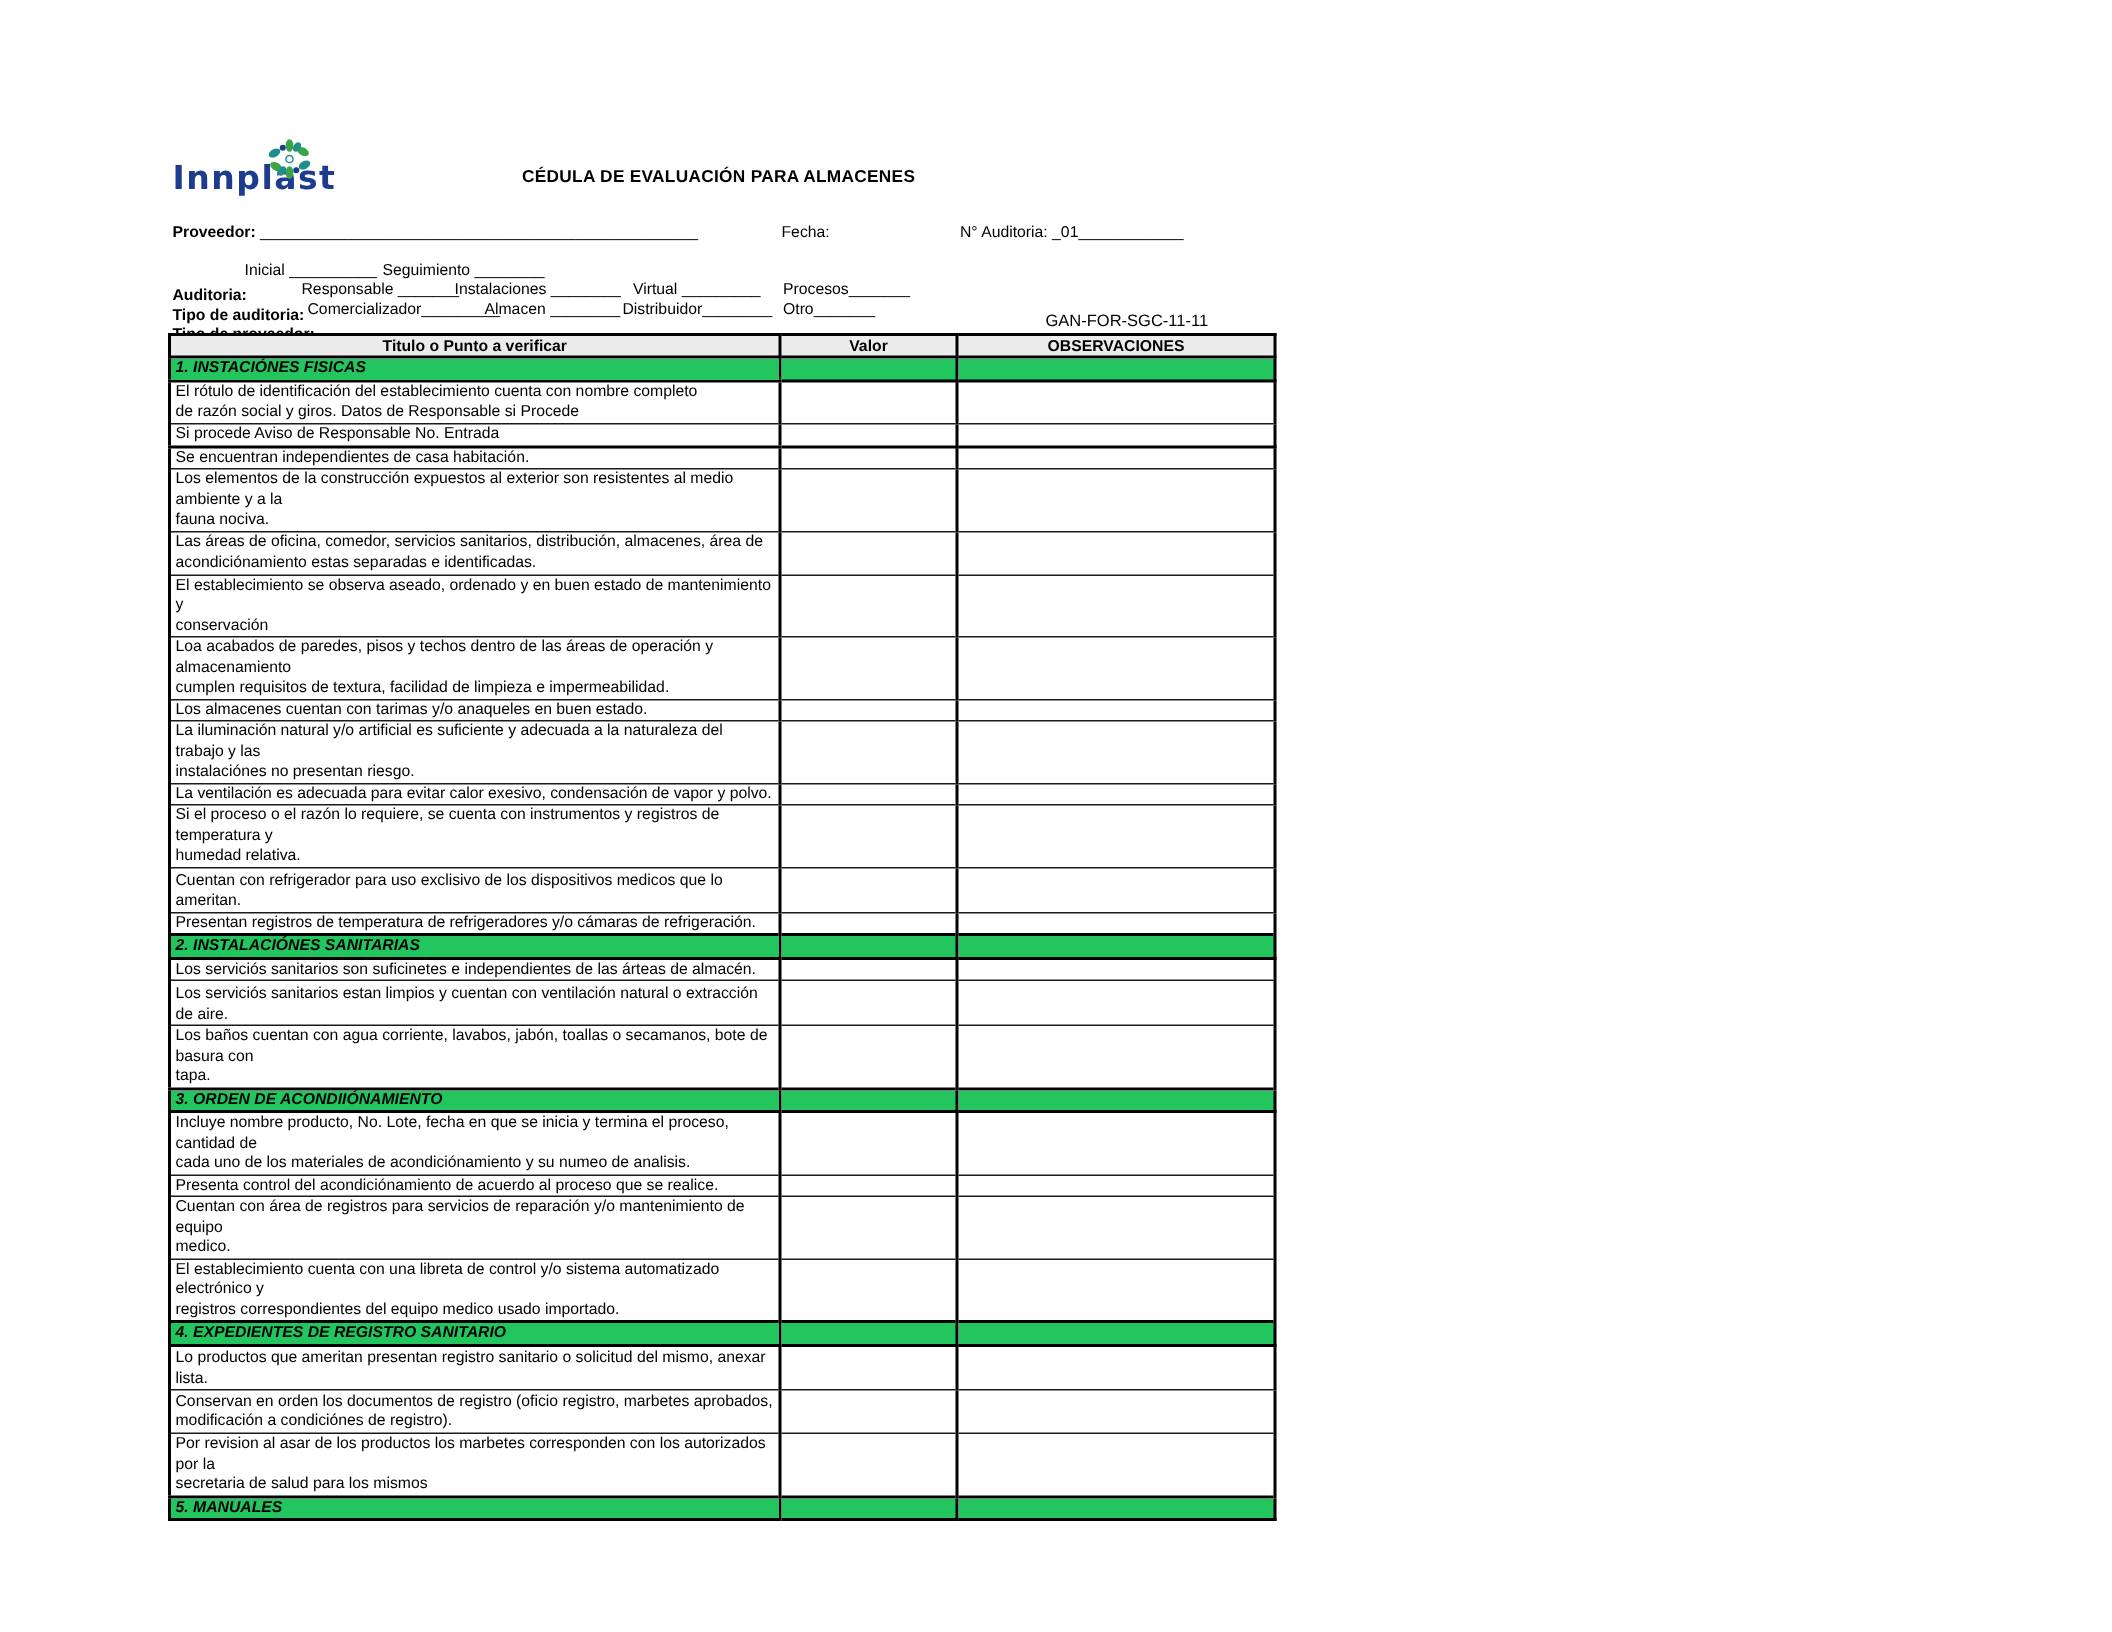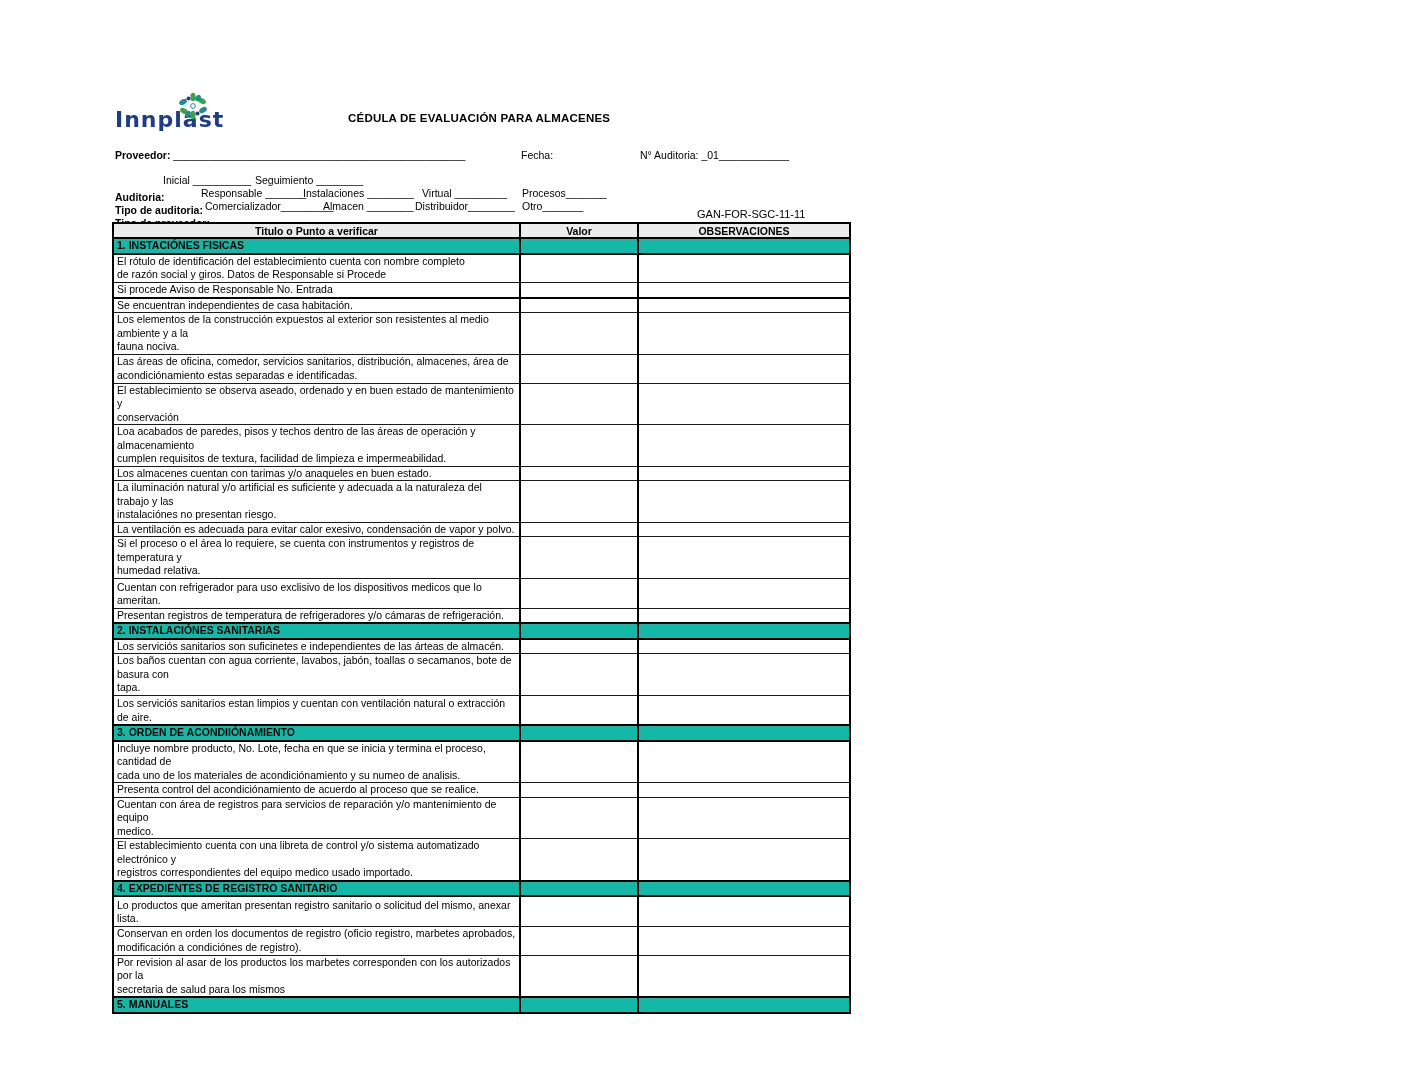--- a/index.html
+++ b/index.html
@@ -20,21 +20,21 @@
 
   
   table.checklist { position:absolute; left:112px; top:222px; width:737px; border-collapse:collapse; table-layout:fixed; border:2px solid #000; font-size:10.5px; }
   .checklist col.c1 { width:407px; }
   .checklist col.c2 { width:118px; }
   .checklist col.c3 { width:212px; }
   .checklist th, .checklist td { border:1px solid #1a1a1a; padding:0 3px; vertical-align:middle; overflow:hidden; }
   .checklist thead th { height:15px; font-size:10.5px; font-weight:bold; text-align:center; background:#ececec; border:2px solid #000; }
   .checklist td.valor-cell, .checklist th.valor-h { border-left:2px solid #000; border-right:2px solid #000; }
   .checklist td.obs-cell,  .checklist th.obs-h  { border-right:2px solid #000; }
-  .checklist tr.section-row td { height:14px; background:#14b8a6; font-weight:bold; border-top:2px solid #000; border-bottom:2px solid #000; }
+  .checklist tr.section-row td { height:14px; background:#22c55e; font-weight:bold; border-top:2px solid #000; border-bottom:2px solid #000;font-style:italic; }
   .checklist td.col-title { position:relative; white-space:pre-line; line-height:13.5px; }
   .checklist tr.h1 td { height:13px; }
   .checklist tr.h2 td { height:29px; }
   .checklist tr.h2b td { height:30px; }
   .checklist tr.h3 td { height:40px; }
   .checklist tr.h2b td.col-title, .checklist tr.h3 td.col-title { vertical-align:bottom; }
   .checklist tr.thick-bottom td { border-bottom:2px solid #000; }
 </style>
 </head>
 <body>
@@ -175,21 +175,21 @@
 instalaciónes no presentan riesgo.</td>
           <td class="valor-cell"></td>
           <td class="obs-cell"></td>
         </tr>
         <tr class="item-row h1">
           <td class="col-title">La ventilación es adecuada para evitar calor exesivo, condensación de vapor y polvo.</td>
           <td class="valor-cell"></td>
           <td class="obs-cell"></td>
         </tr>
         <tr class="item-row h2">
-          <td class="col-title">Si el proceso o el área lo requiere, se cuenta con instrumentos y registros de temperatura y
+          <td class="col-title">Si el proceso o el razón lo requiere, se cuenta con instrumentos y registros de temperatura y
 humedad relativa.</td>
           <td class="valor-cell"></td>
           <td class="obs-cell"></td>
         </tr>
         <tr class="item-row h2b">
           <td class="col-title">Cuentan con refrigerador para uso exclisivo de los dispositivos medicos que lo ameritan.</td>
           <td class="valor-cell"></td>
           <td class="obs-cell"></td>
         </tr>
         <tr class="item-row h1">
@@ -200,31 +200,31 @@
         <tr class="section-row">
           <td class="col-title">2. INSTALACIÓNES SANITARIAS</td>
           <td class="valor-cell"></td>
           <td class="obs-cell"></td>
         </tr>
         <tr class="item-row h1">
           <td class="col-title">Los serviciós sanitarios son suficinetes e independientes de las árteas de almacén.</td>
           <td class="valor-cell"></td>
           <td class="obs-cell"></td>
         </tr>
+        <tr class="item-row h2b">
+          <td class="col-title">Los serviciós sanitarios estan limpios y cuentan con ventilación natural o extracción de aire.</td>
+          <td class="valor-cell"></td>
+          <td class="obs-cell"></td>
+        </tr>
         <tr class="item-row h2">
           <td class="col-title">Los baños cuentan con agua corriente, lavabos, jabón, toallas o secamanos, bote de basura con
 tapa.</td>
           <td class="valor-cell"></td>
           <td class="obs-cell"></td>
         </tr>
-        <tr class="item-row h2b">
-          <td class="col-title">Los serviciós sanitarios estan limpios y cuentan con ventilación natural o extracción de aire.</td>
-          <td class="valor-cell"></td>
-          <td class="obs-cell"></td>
-        </tr>
         <tr class="section-row">
           <td class="col-title">3. ORDEN DE ACONDIIÓNAMIENTO</td>
           <td class="valor-cell"></td>
           <td class="obs-cell"></td>
         </tr>
         <tr class="item-row h2">
           <td class="col-title">Incluye nombre producto, No. Lote, fecha en que se inicia y termina el proceso, cantidad de
 cada uno de los materiales de acondiciónamiento y su numeo de analisis.</td>
           <td class="valor-cell"></td>
           <td class="obs-cell"></td>

